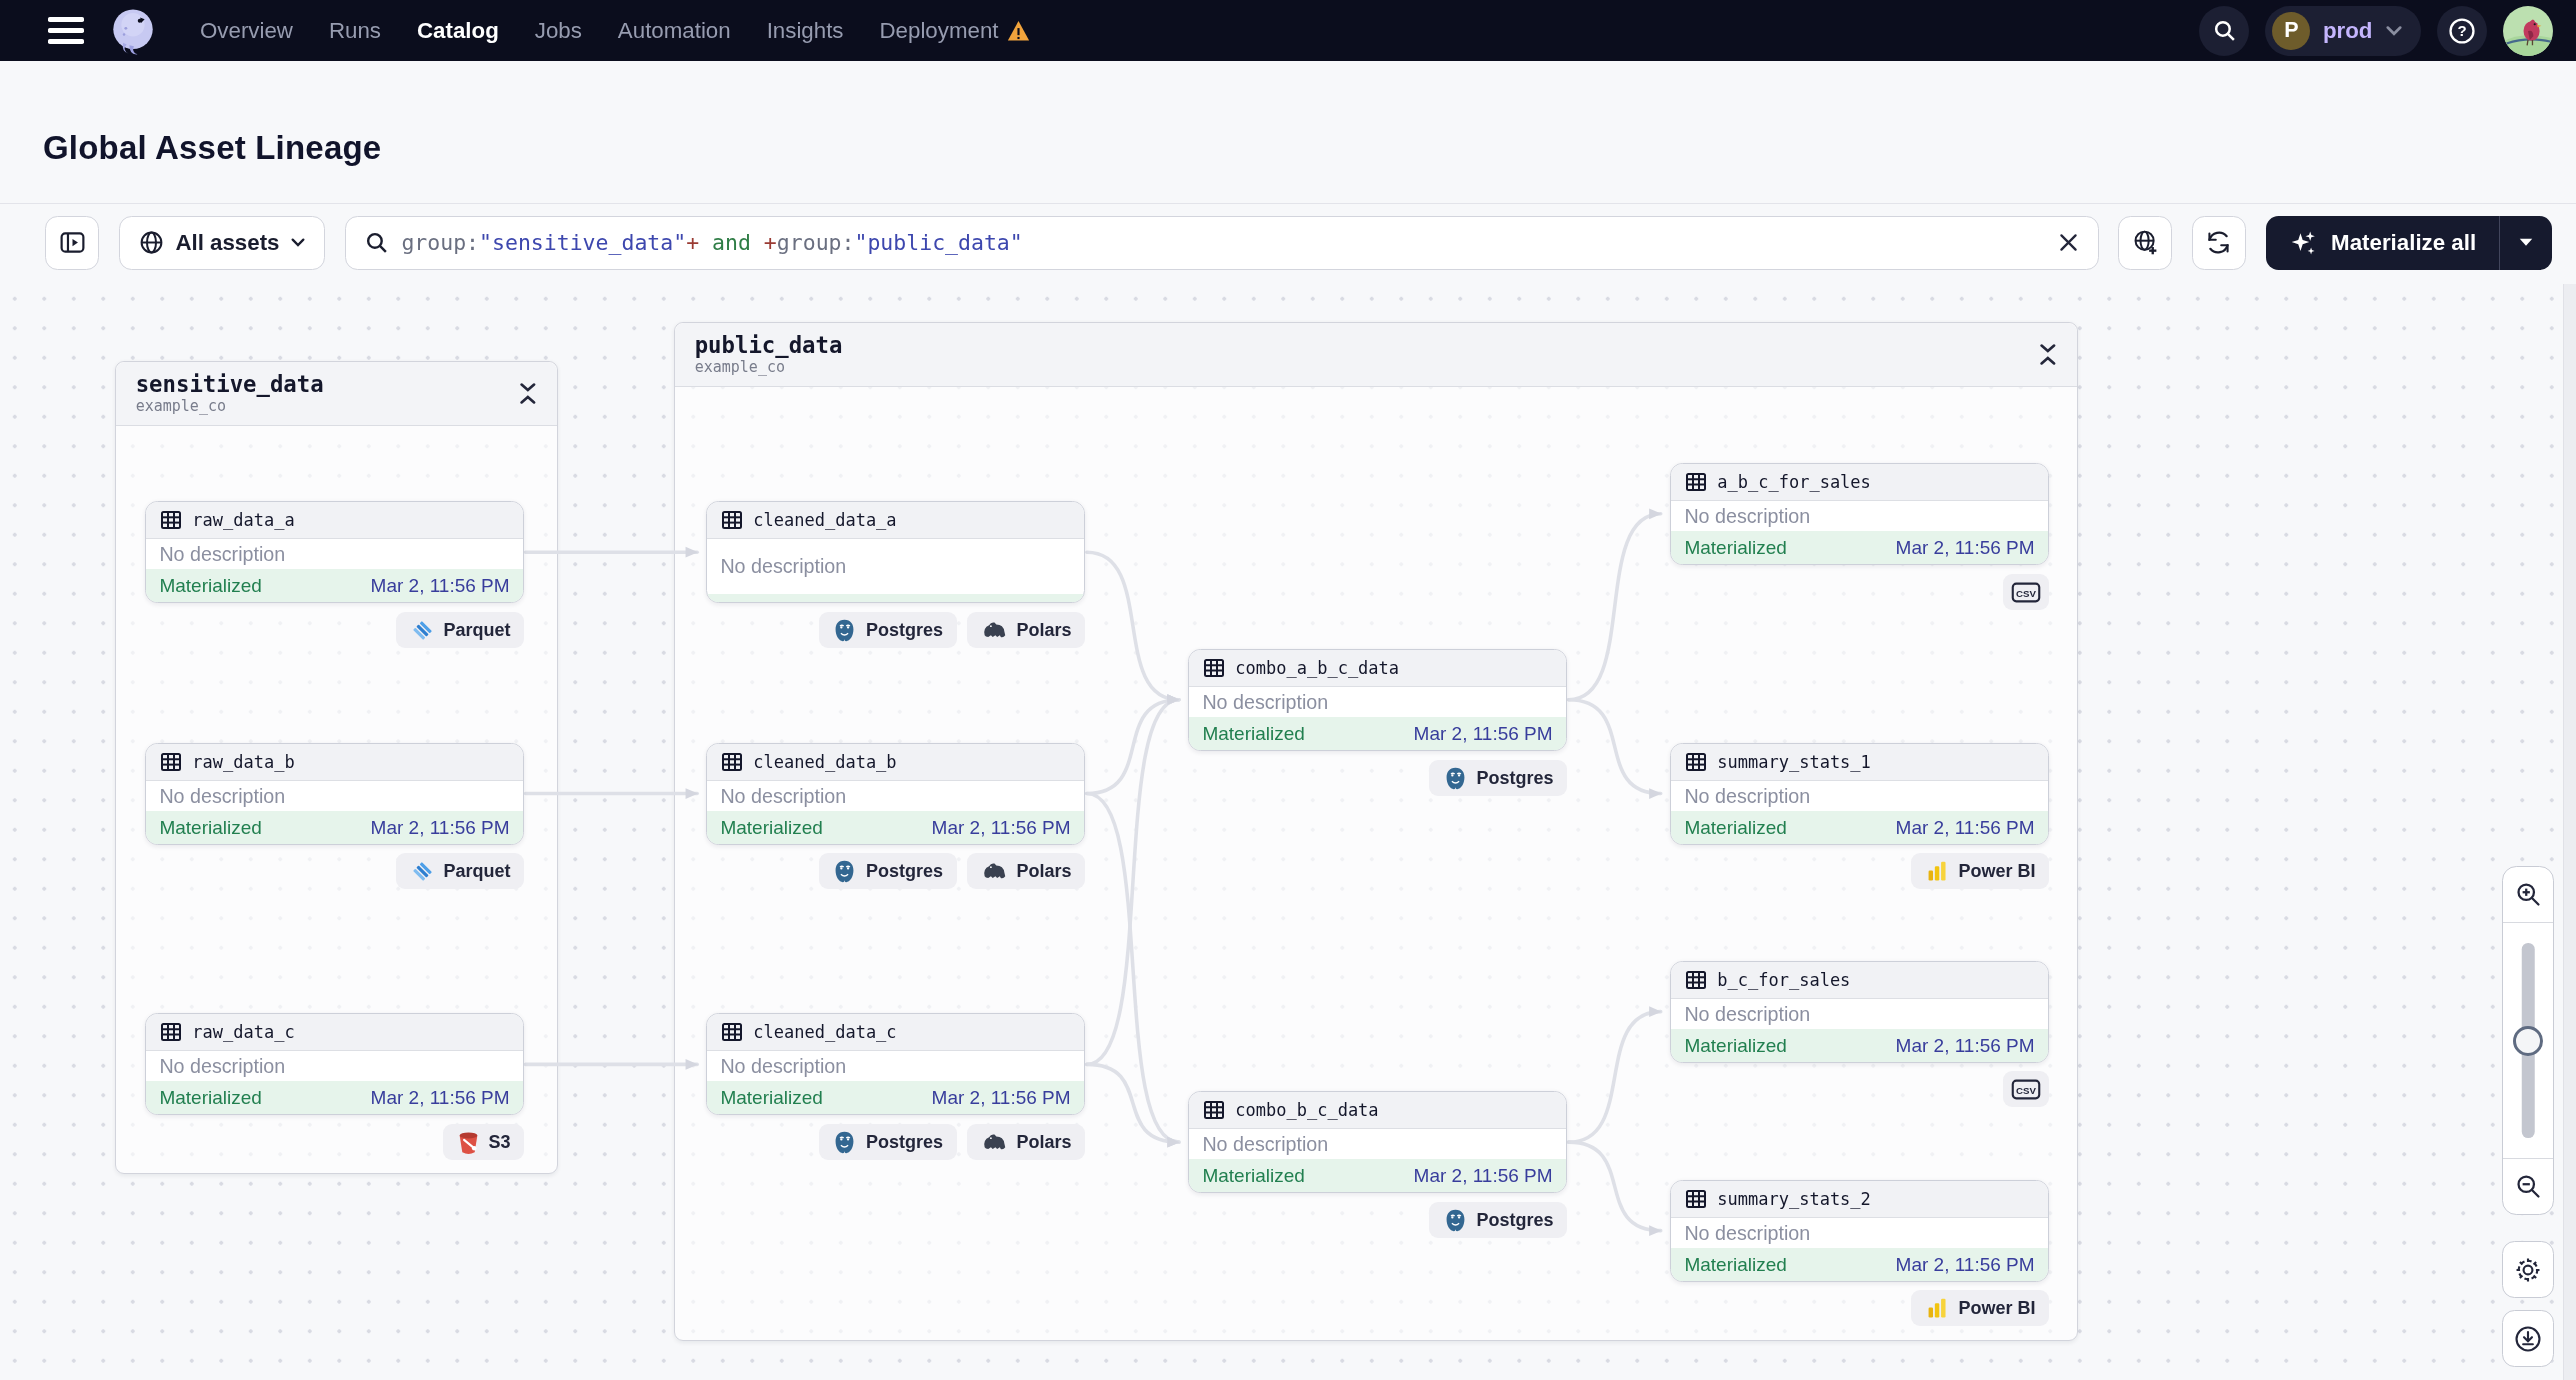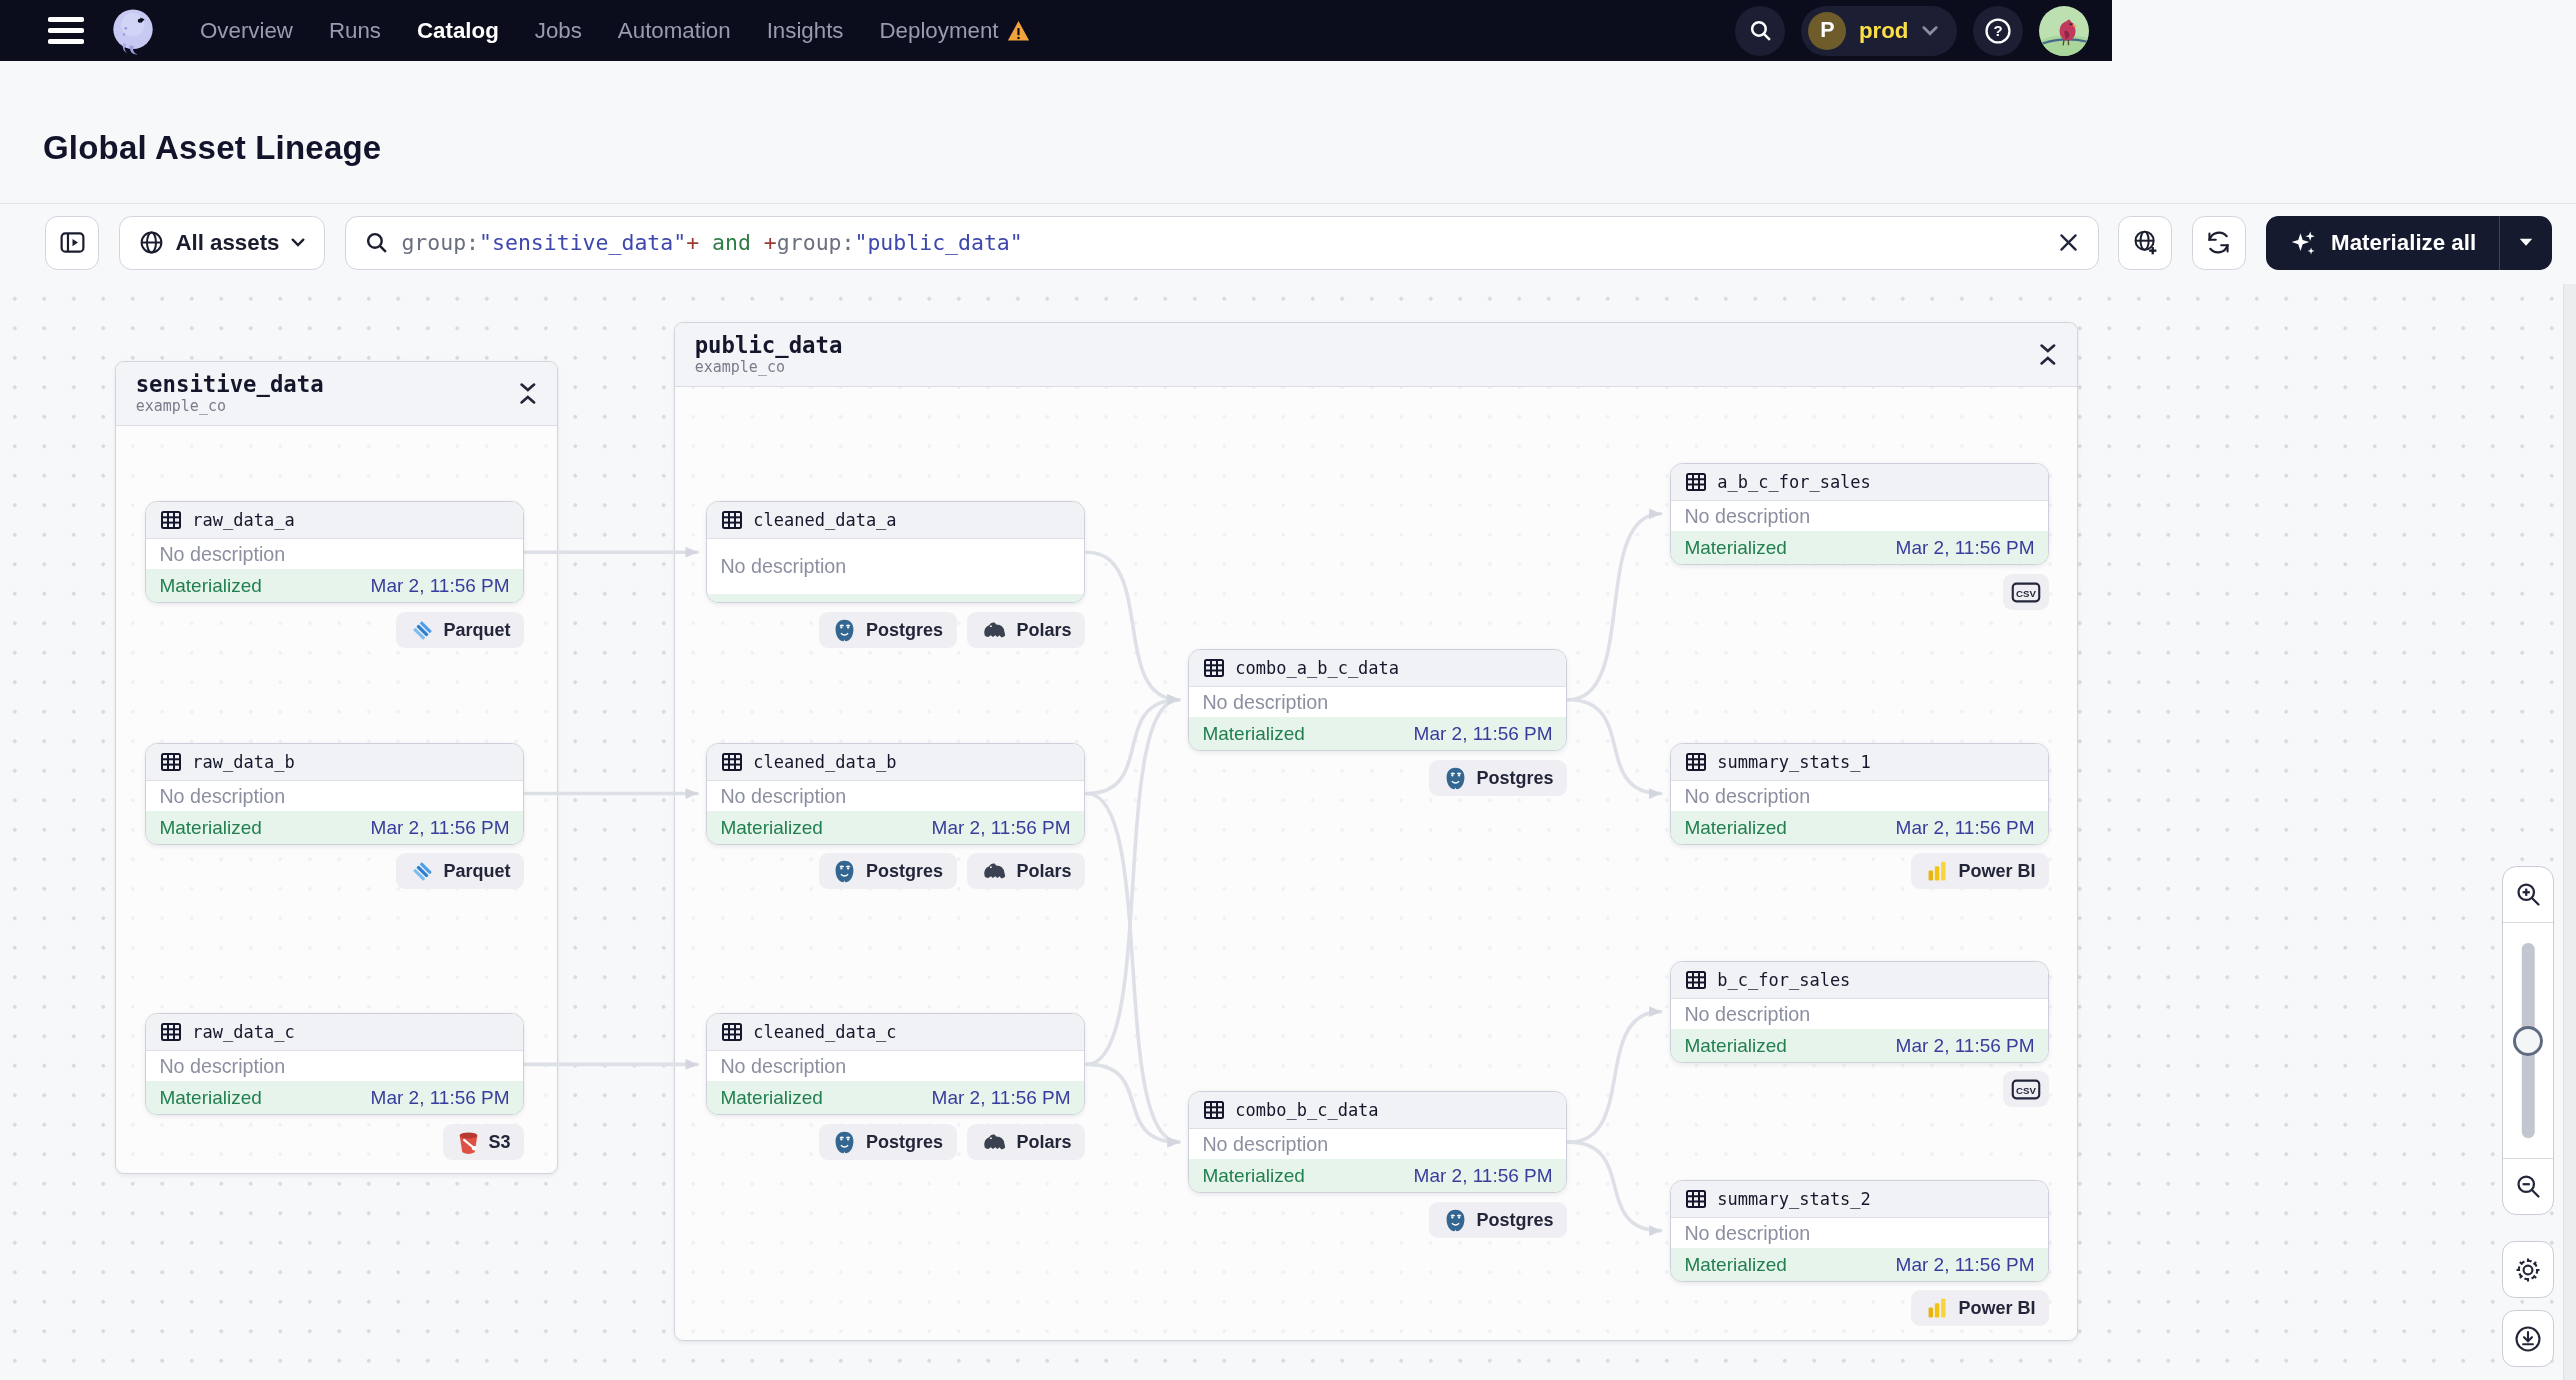--- a/index.html
+++ b/index.html
@@ -1,32 +1,32 @@
 <!DOCTYPE html>
 <html style="font-size:14.3px"><head>
 <meta charset="utf-8">
 <style>
   html,body{margin:0;padding:0;background:#F7F8FA;}
   body{width:2576px;height:1380px;overflow:hidden;font-family:"Liberation Sans",sans-serif;position:relative;}
   .mono{font-family:"DejaVu Sans Mono",monospace;}
 
   
-  .navbar{position:absolute;left:0;top:0;width:2112px;height:61px;background:#0B0D1D;display:flex;align-items:center;padding:0 23px 0 48px;box-sizing:border-box;}
+  .navbar{position:absolute;left:0;top:0;width:2576px;height:61px;background:#0B0D1D;display:flex;align-items:center;padding:0 23px 0 48px;box-sizing:border-box;}
   .hamburger{width:36px;height:27px;display:flex;flex-direction:column;justify-content:space-between;cursor:pointer;}
   .hamburger span{display:block;height:5.4px;border-radius:1.8px;background:#FFFFFF;}
   .logo{width:52px;height:52px;margin-left:23px;flex:0 0 auto;}
   .nav-menu{display:flex;align-items:center;gap:36px;margin-left:41px;}
   .nav-item{font-size:22.3px;font-weight:500;color:#979CB0;cursor:pointer;display:flex;align-items:center;gap:9px;}
   .nav-item.active{color:#FFFFFF;font-weight:700;}
   .nav-spacer{flex:1;}
   .nav-right{display:flex;align-items:center;gap:16px;}
   .nav-circle{width:50px;height:50px;border-radius:50%;background:#1C1F33;display:flex;align-items:center;justify-content:center;cursor:pointer;}
   .env-pill{height:50px;border-radius:25px;background:#1C1F33;display:flex;align-items:center;gap:12.5px;padding:0 18px 0 7.2px;cursor:pointer;}
   .env-badge{width:38px;height:38px;border-radius:50%;background:#6E5C2B;color:#FFF;font-size:21.5px;font-weight:700;display:flex;align-items:center;justify-content:center;}
-  .env-name{color:#fde047;font-size:22.3px;font-weight:600;}
+  .env-name{color:#c4b5fd;font-size:22.3px;font-weight:600;}
   .avatar{width:50px;height:50px;border-radius:50%;overflow:hidden;cursor:pointer;flex:0 0 auto;}
 
   
   .page-header{position:absolute;left:0;top:61px;width:2576px;height:143px;box-sizing:border-box;border-bottom:0.9px solid #E3E4EA;display:flex;align-items:center;padding:32px 41px 0 43px;background:#F7F8FA;}
   .page-title{font-size:33px;font-weight:700;color:#11142B;letter-spacing:0.2px;}
   .header-spacer{flex:1;}
   .btn-outline{height:55px;display:flex;align-items:center;gap:12.5px;padding:0 23px;background:#FFFFFF;border:0.9px solid #D0D3DB;border-radius:14.3px;font-size:22.3px;font-weight:500;color:#1A1D2E;cursor:pointer;}
 
   
   .toolbar{position:absolute;left:0;top:205px;width:2576px;height:80px;box-sizing:border-box;display:flex;align-items:center;gap:19.7px;padding:0 24px 3.6px 45px;background:#F7F8FA;border-bottom:0.9px solid #E6E7EC;}

